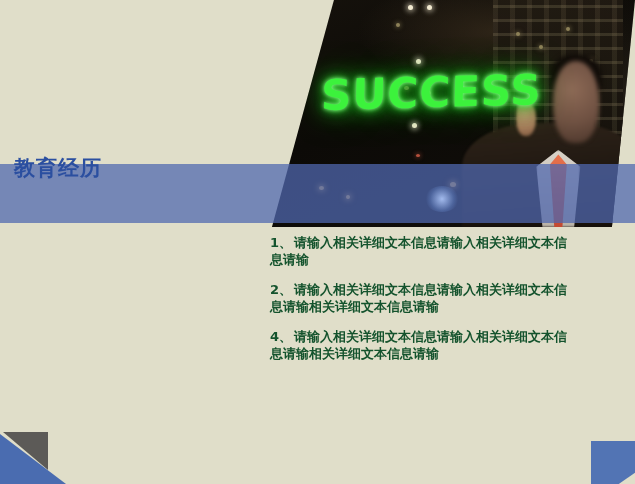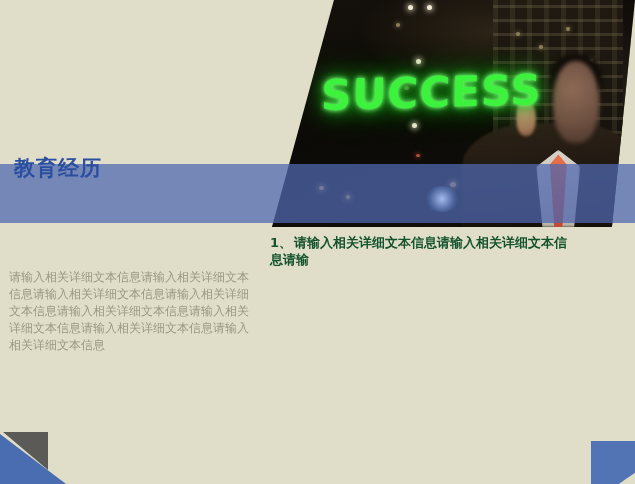--- a/index.html
+++ b/index.html
@@ -283,23 +283,24 @@
     <div id="success-text">SUCCESS</div>
   </div>
 
   <div id="blue-band">
     <div class="glow"></div>
   </div>
 
   <div id="page-title">教育经历</div>
 
 
-  <div id="left-paragraph">请输入相关详细文本信息请输入相关详细文本信息请输入相关详细文本信息请输入相关详细文本信息请输入相关详细文本信息请输入相关详细文本信息请输入相关详细文本信息请输入相关详细文本信息</div>
 
   <div id="right-list">
       <div class="list-item"><span class="num">1、</span><span>请输入相关详细文本信息请输入相关详细文本信息请输</span></div>
+      <div class="list-item"><span class="num">2、</span><span>请输入相关详细文本信息请输入相关详细文本信息请输相关详细文本信息请输</span></div>
+      <div class="list-item"><span class="num">4、</span><span>请输入相关详细文本信息请输入相关详细文本信息请输相关详细文本信息请输</span></div>
     </div>
 
   <div id="corner-bl-gray"></div>
   <div id="corner-bl-blue"></div>
   <div id="corner-br-blue"></div>
 
 </div>
 
 </body></html>

